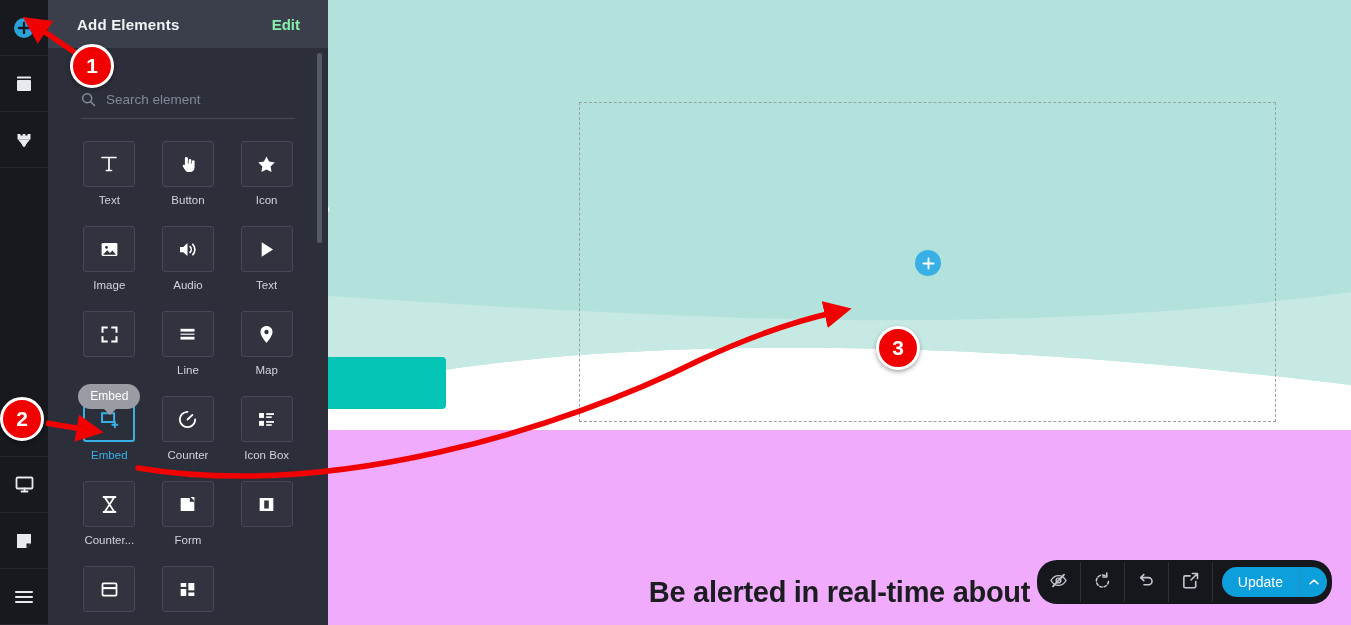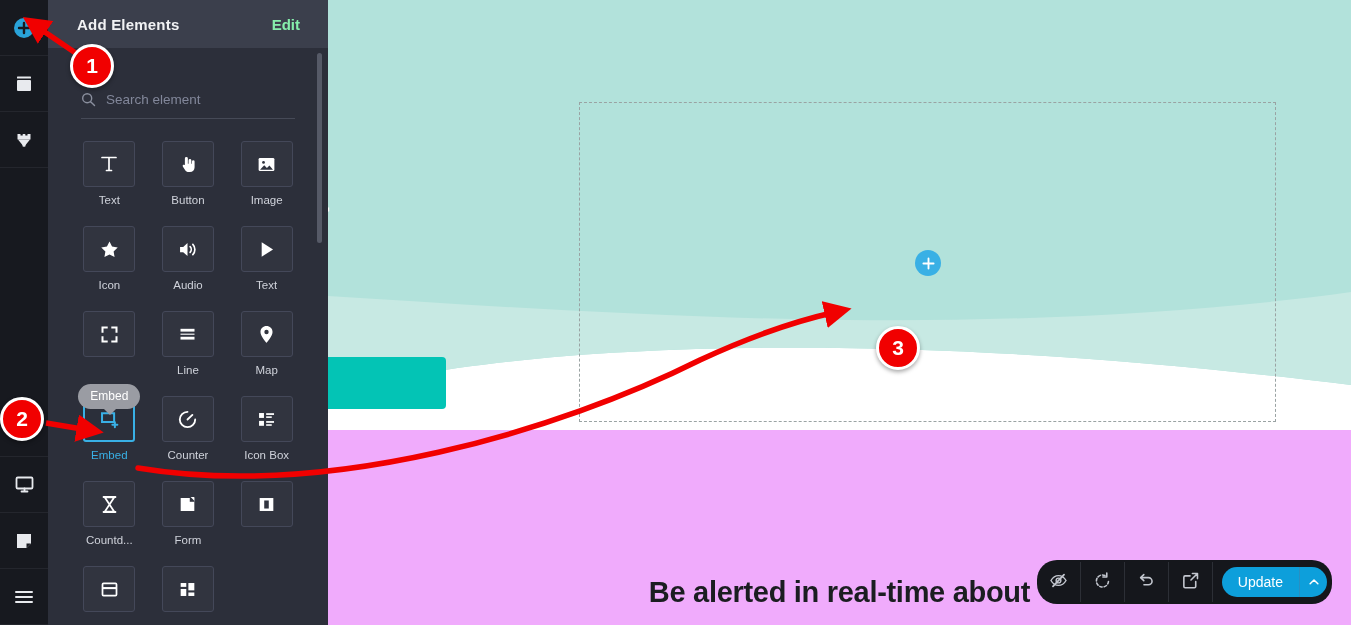--- a/index.html
+++ b/index.html
@@ -287,35 +287,35 @@
             <svg width="21" height="21" viewBox="0 0 24 24">
                 <path d="M9 11V5.2a1.7 1.7 0 1 1 3.4 0V11h.8V7.4a1.6 1.6 0 1 1 3.2 0V11h.7V8.6a1.5 1.5 0 1 1 3 0V15c0 3.4-2.2 5.6-5.4 5.6h-1.3c-2 0-3.1-.8-4.2-2.4l-2.4-3.6c-.6-.9-.3-1.8.5-2.2.7-.4 1.5-.2 2 .5L9 14z" fill="#fff"></path>
               </svg>
           </div>
           <div class="cell-label">Button</div>
         </div>
 
         <div class="cell">
           <div class="tile">
             <svg width="21" height="21" viewBox="0 0 24 24">
+                <path d="M12 2.8l2.9 5.9 6.5.9-4.7 4.6 1.1 6.5-5.8-3-5.8 3 1.1-6.5L2.6 9.6l6.5-.9z" fill="#fff"></path>
+              </svg>
+          </div>
+          <div class="cell-label">Icon</div>
+        </div>
+
+        <div class="cell">
+          <div class="tile">
+            <svg width="21" height="21" viewBox="0 0 24 24">
                 <rect x="3" y="4.5" width="18" height="15" rx="1.6" fill="#fff"></rect>
                 <circle cx="8.6" cy="9.6" r="1.6" fill="#31343f"></circle>
                 <path d="M4.6 18l4.8-5.2 3.1 3.2 2.9-3 4 5z" fill="#31343f"></path>
               </svg>
           </div>
           <div class="cell-label">Image</div>
-        </div>
-
-        <div class="cell">
-          <div class="tile">
-            <svg width="21" height="21" viewBox="0 0 24 24">
-                <path d="M12 2.8l2.9 5.9 6.5.9-4.7 4.6 1.1 6.5-5.8-3-5.8 3 1.1-6.5L2.6 9.6l6.5-.9z" fill="#fff"></path>
-              </svg>
-          </div>
-          <div class="cell-label">Icon</div>
         </div>
 
         <div class="cell">
           <div class="tile">
             <svg width="21" height="21" viewBox="0 0 24 24">
                 <path d="M3.5 9h3.6L12 4.6v14.8L7.1 15H3.5z" fill="#fff"></path>
                 <path d="M15 8.8a4.6 4.6 0 0 1 0 6.4M18.1 6.2a8.4 8.4 0 0 1 0 11.6" stroke="#fff" stroke-width="1.9" fill="none" stroke-linecap="round"></path>
               </svg>
           </div>
           <div class="cell-label">Audio</div>
@@ -396,21 +396,21 @@
           <div class="cell-label">Icon Box</div>
         </div>
 
         <div class="cell">
           <div class="tile">
             <svg width="21" height="21" viewBox="0 0 24 24">
                 <path d="M5.2 3.4h13.6M5.2 20.6h13.6" stroke="#fff" stroke-width="2.1" stroke-linecap="round"></path>
                 <path d="M6.6 3.8h10.8L12 12l5.4 8.2H6.6L12 12z" fill="none" stroke="#fff" stroke-width="2"></path>
               </svg>
           </div>
-          <div class="cell-label">Countd...</div>
+          <div class="cell-label">Counter...</div>
         </div>
 
         <div class="cell">
           <div class="tile">
             <svg width="21" height="21" viewBox="0 0 24 24">
                 <path d="M4.2 4.6h15.6v14.8H4.2z" fill="#fff"></path>
                 <path d="M14.6 4.6h5.2v4.3h-5.2z" fill="#31343f"></path>
                 <path d="M15.6 3.4h4.2v4.2z" fill="#fff"></path>
               </svg>
           </div>

